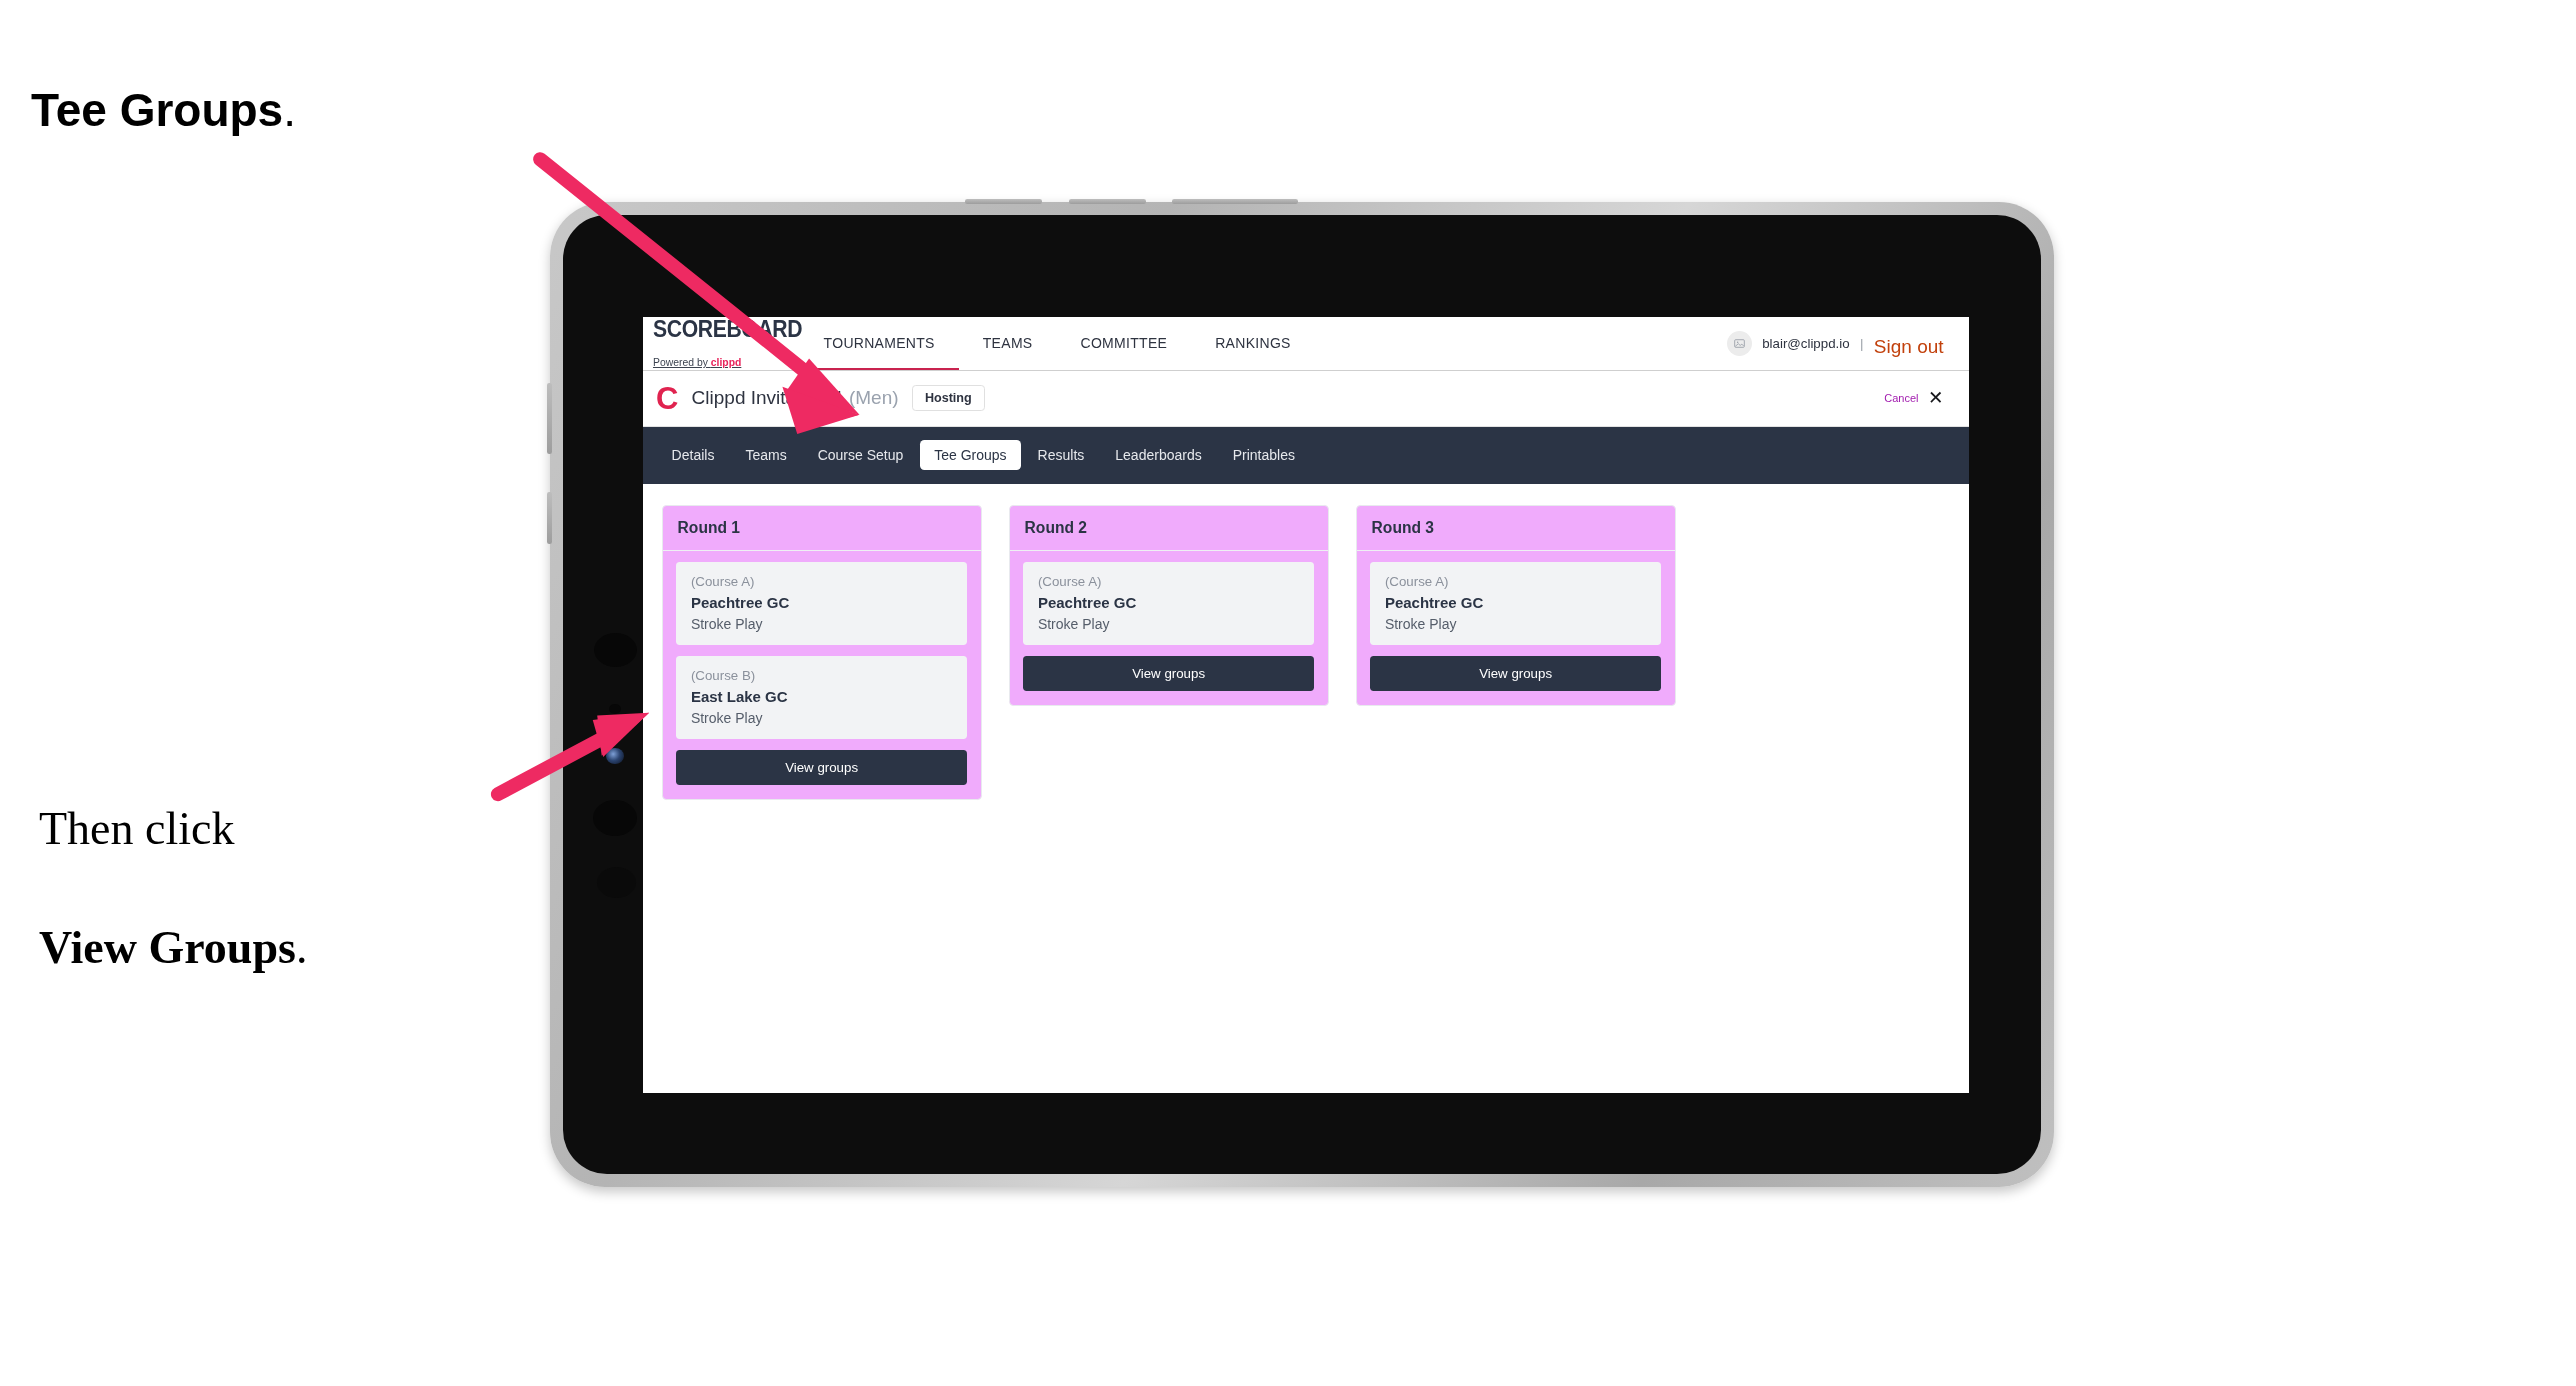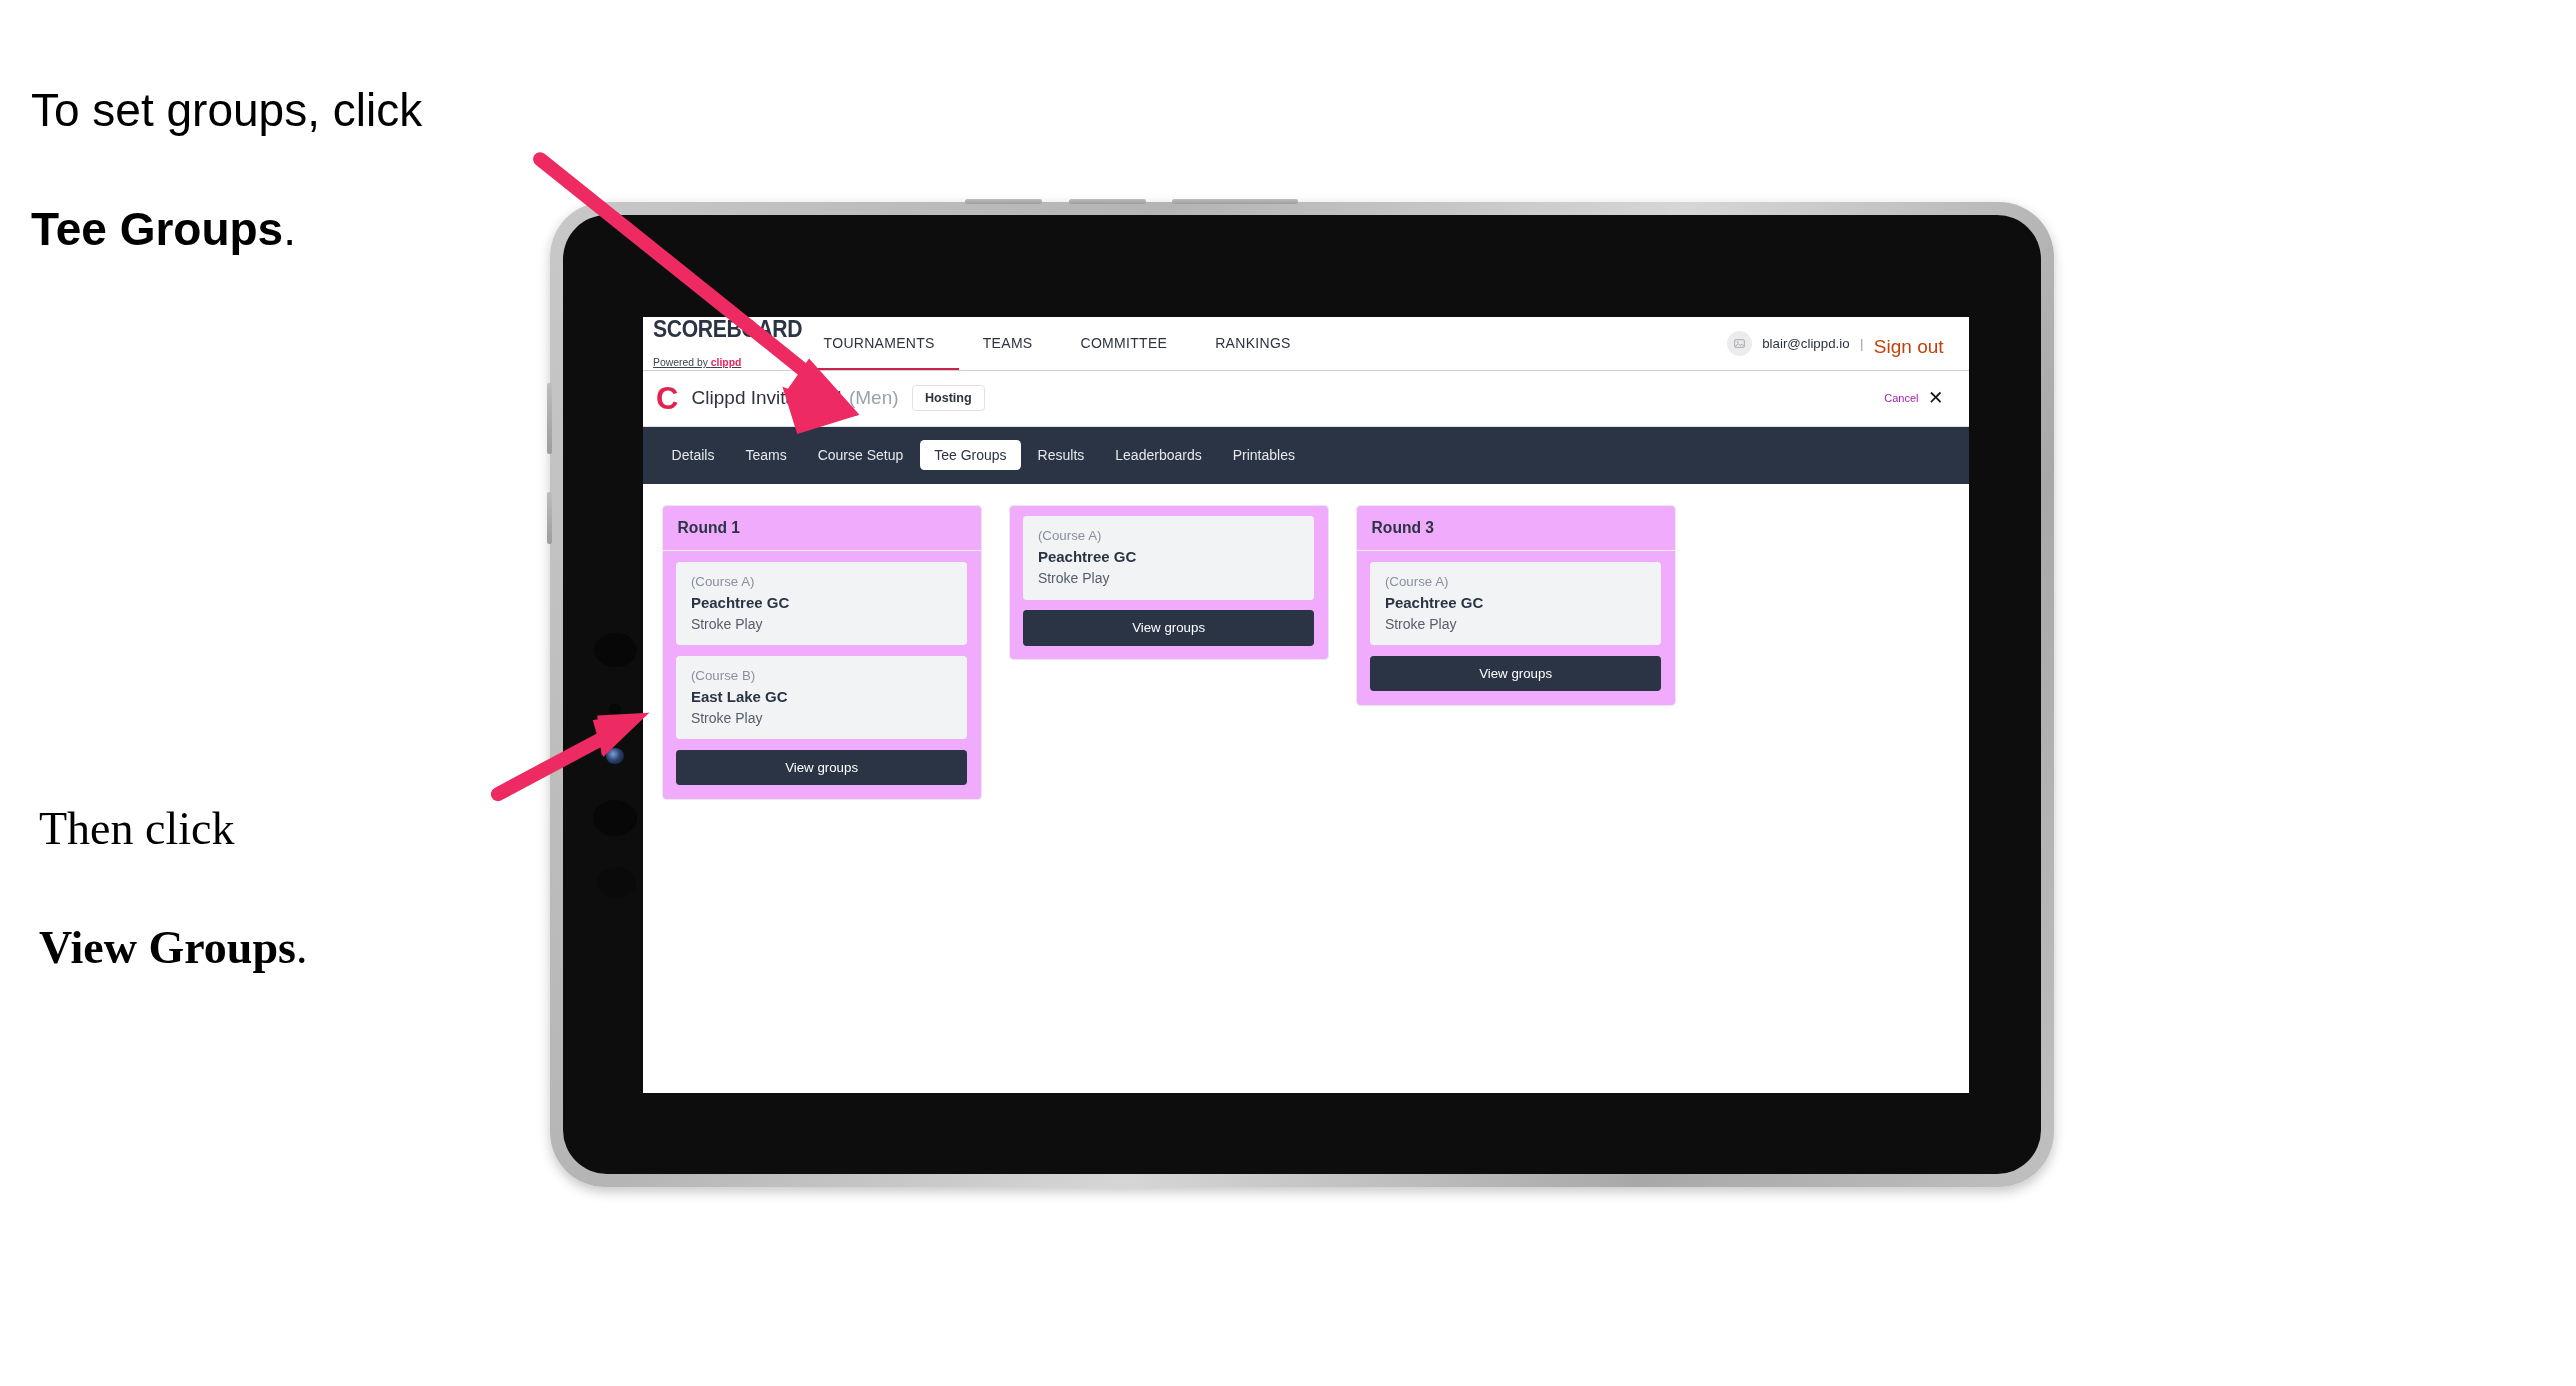--- a/index.html
+++ b/index.html
@@ -286,21 +286,20 @@
     font-size: 13.3px;
     font-family: "Liberation Sans", sans-serif;
     cursor: pointer;
     margin-top: 3px;
   }
 </style>
 </head>
 <body>
 
 <div class="annotation ann-top">
-  <div class="ann-light">To set groups, click</div>
   <div><span class="ann-bold">Tee Groups</span><span class="ann-light">.</span></div>
 </div>
 
 <div class="annotation ann-bottom">
   <div class="ann-light">Then click</div>
   <div><span class="ann-bold">View Groups</span><span class="ann-light">.</span></div>
 </div>
 
 <div class="device">
   <div class="btn-side btn-power"></div>
@@ -377,20 +376,21 @@
             <div class="course-box">
               <div class="course-label">(Course B)</div>
               <div class="course-name">East Lake GC</div>
               <div class="course-format">Stroke Play</div>
             </div>
             <button class="view-groups-btn">View groups</button>
           </div>
         </div>
 
         <div class="round-card">
+          <div class="round-head">Round 2</div>
           <div class="round-body">
             <div class="course-box">
               <div class="course-label">(Course A)</div>
               <div class="course-name">Peachtree GC</div>
               <div class="course-format">Stroke Play</div>
             </div>
             <button class="view-groups-btn">View groups</button>
           </div>
         </div>
 

